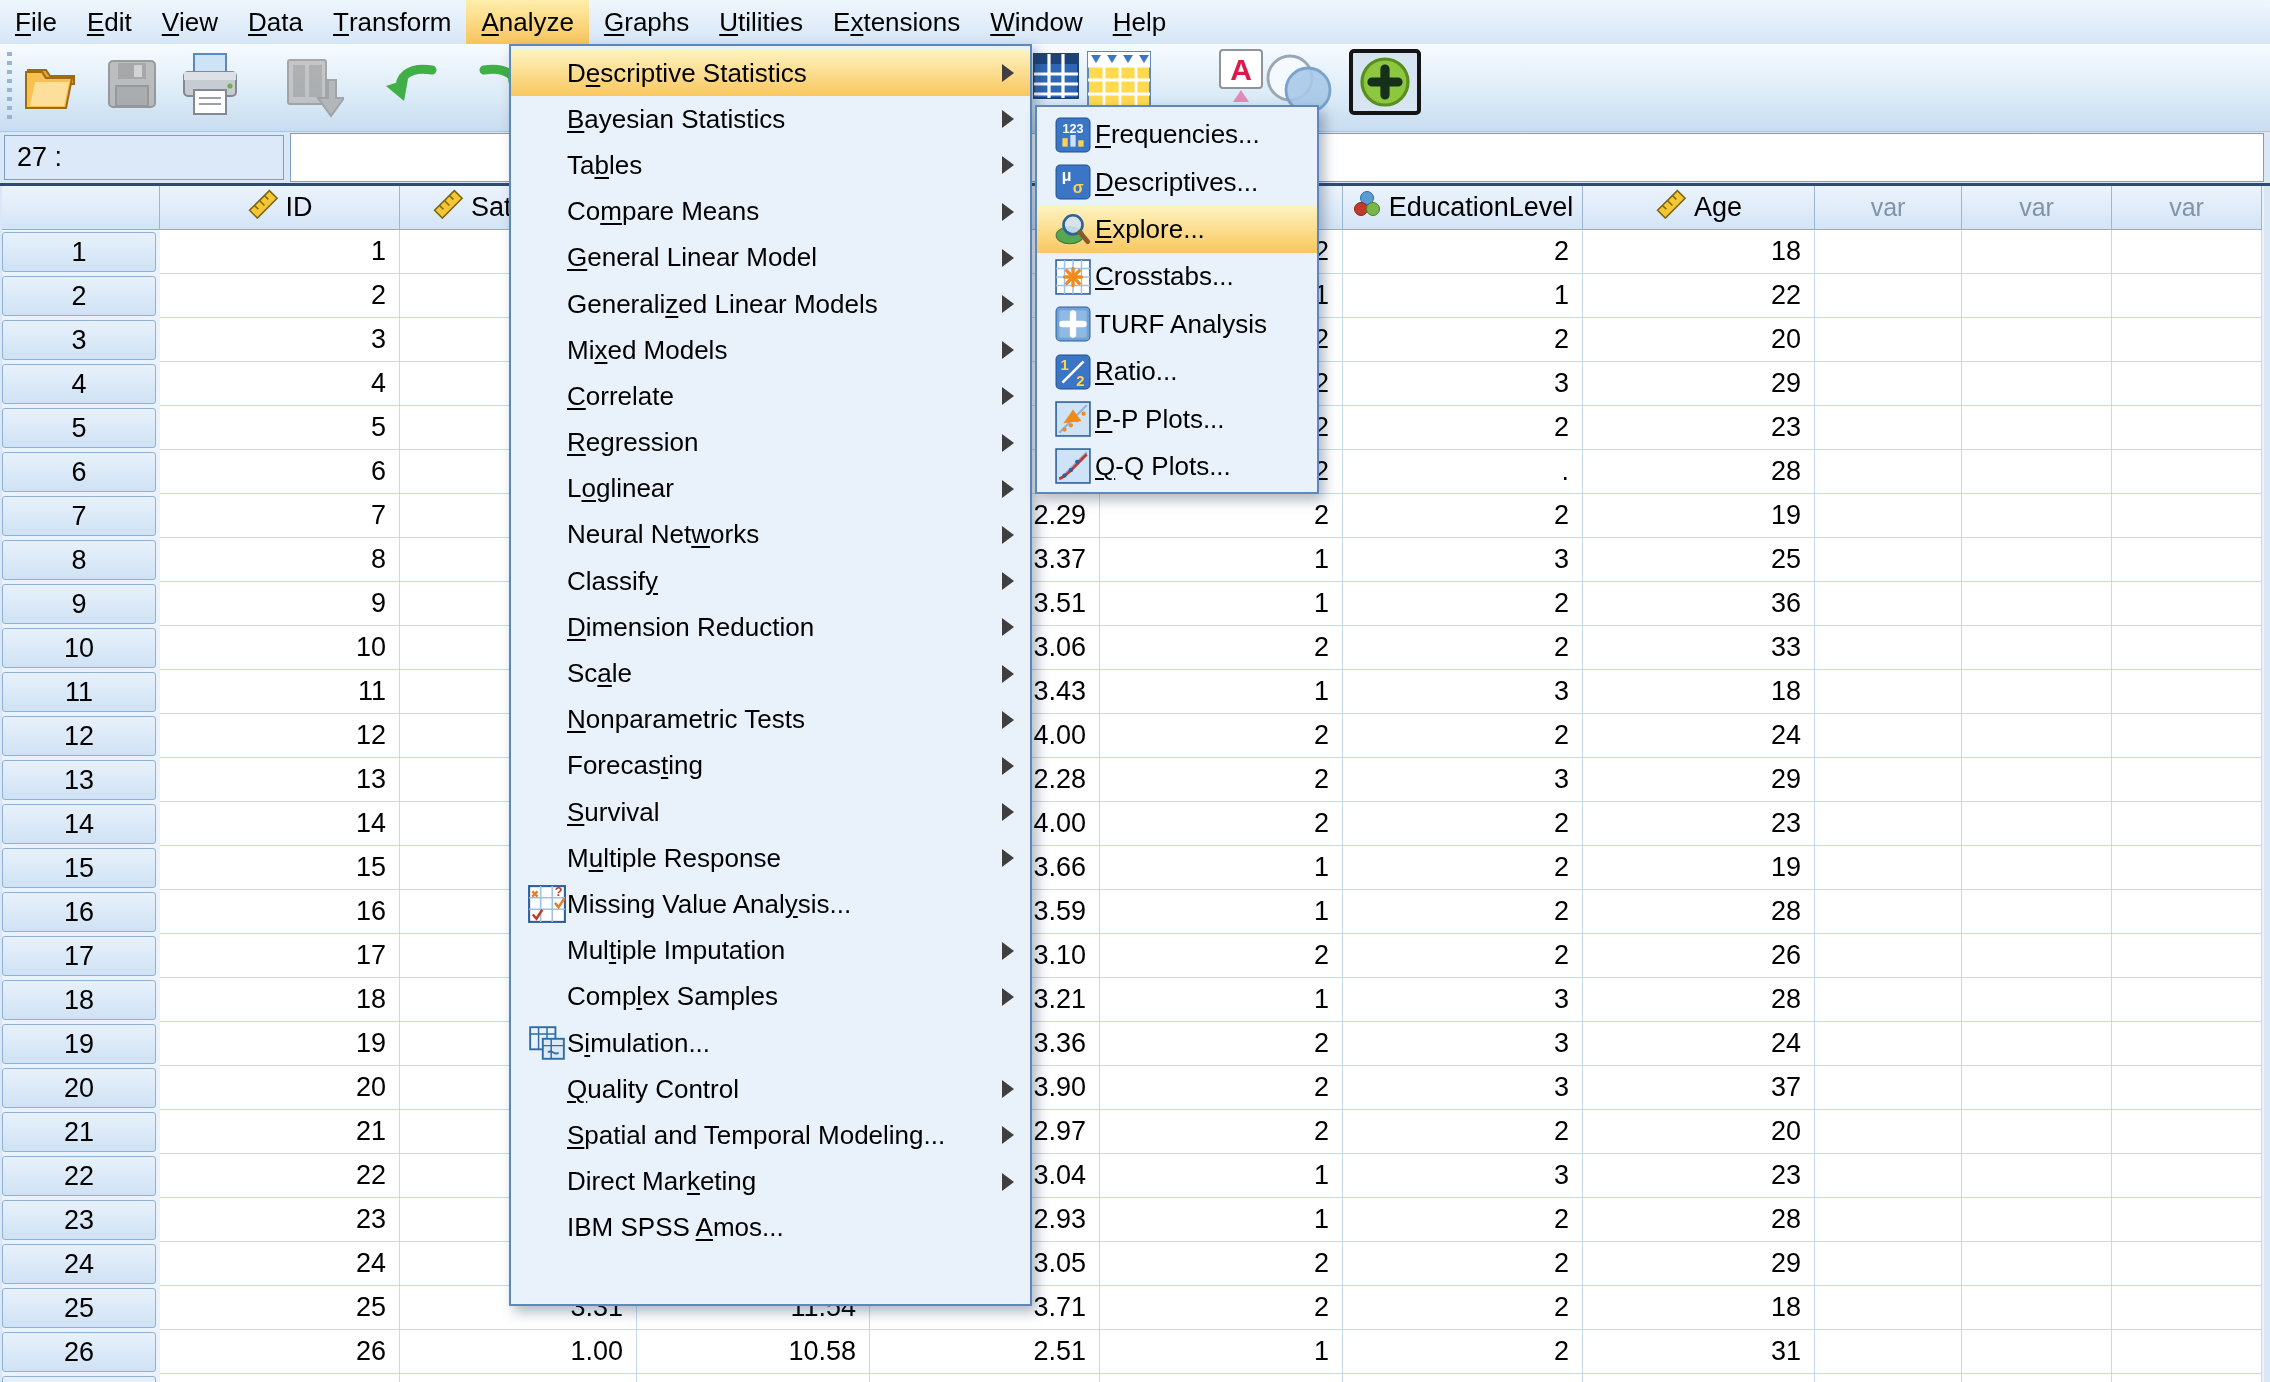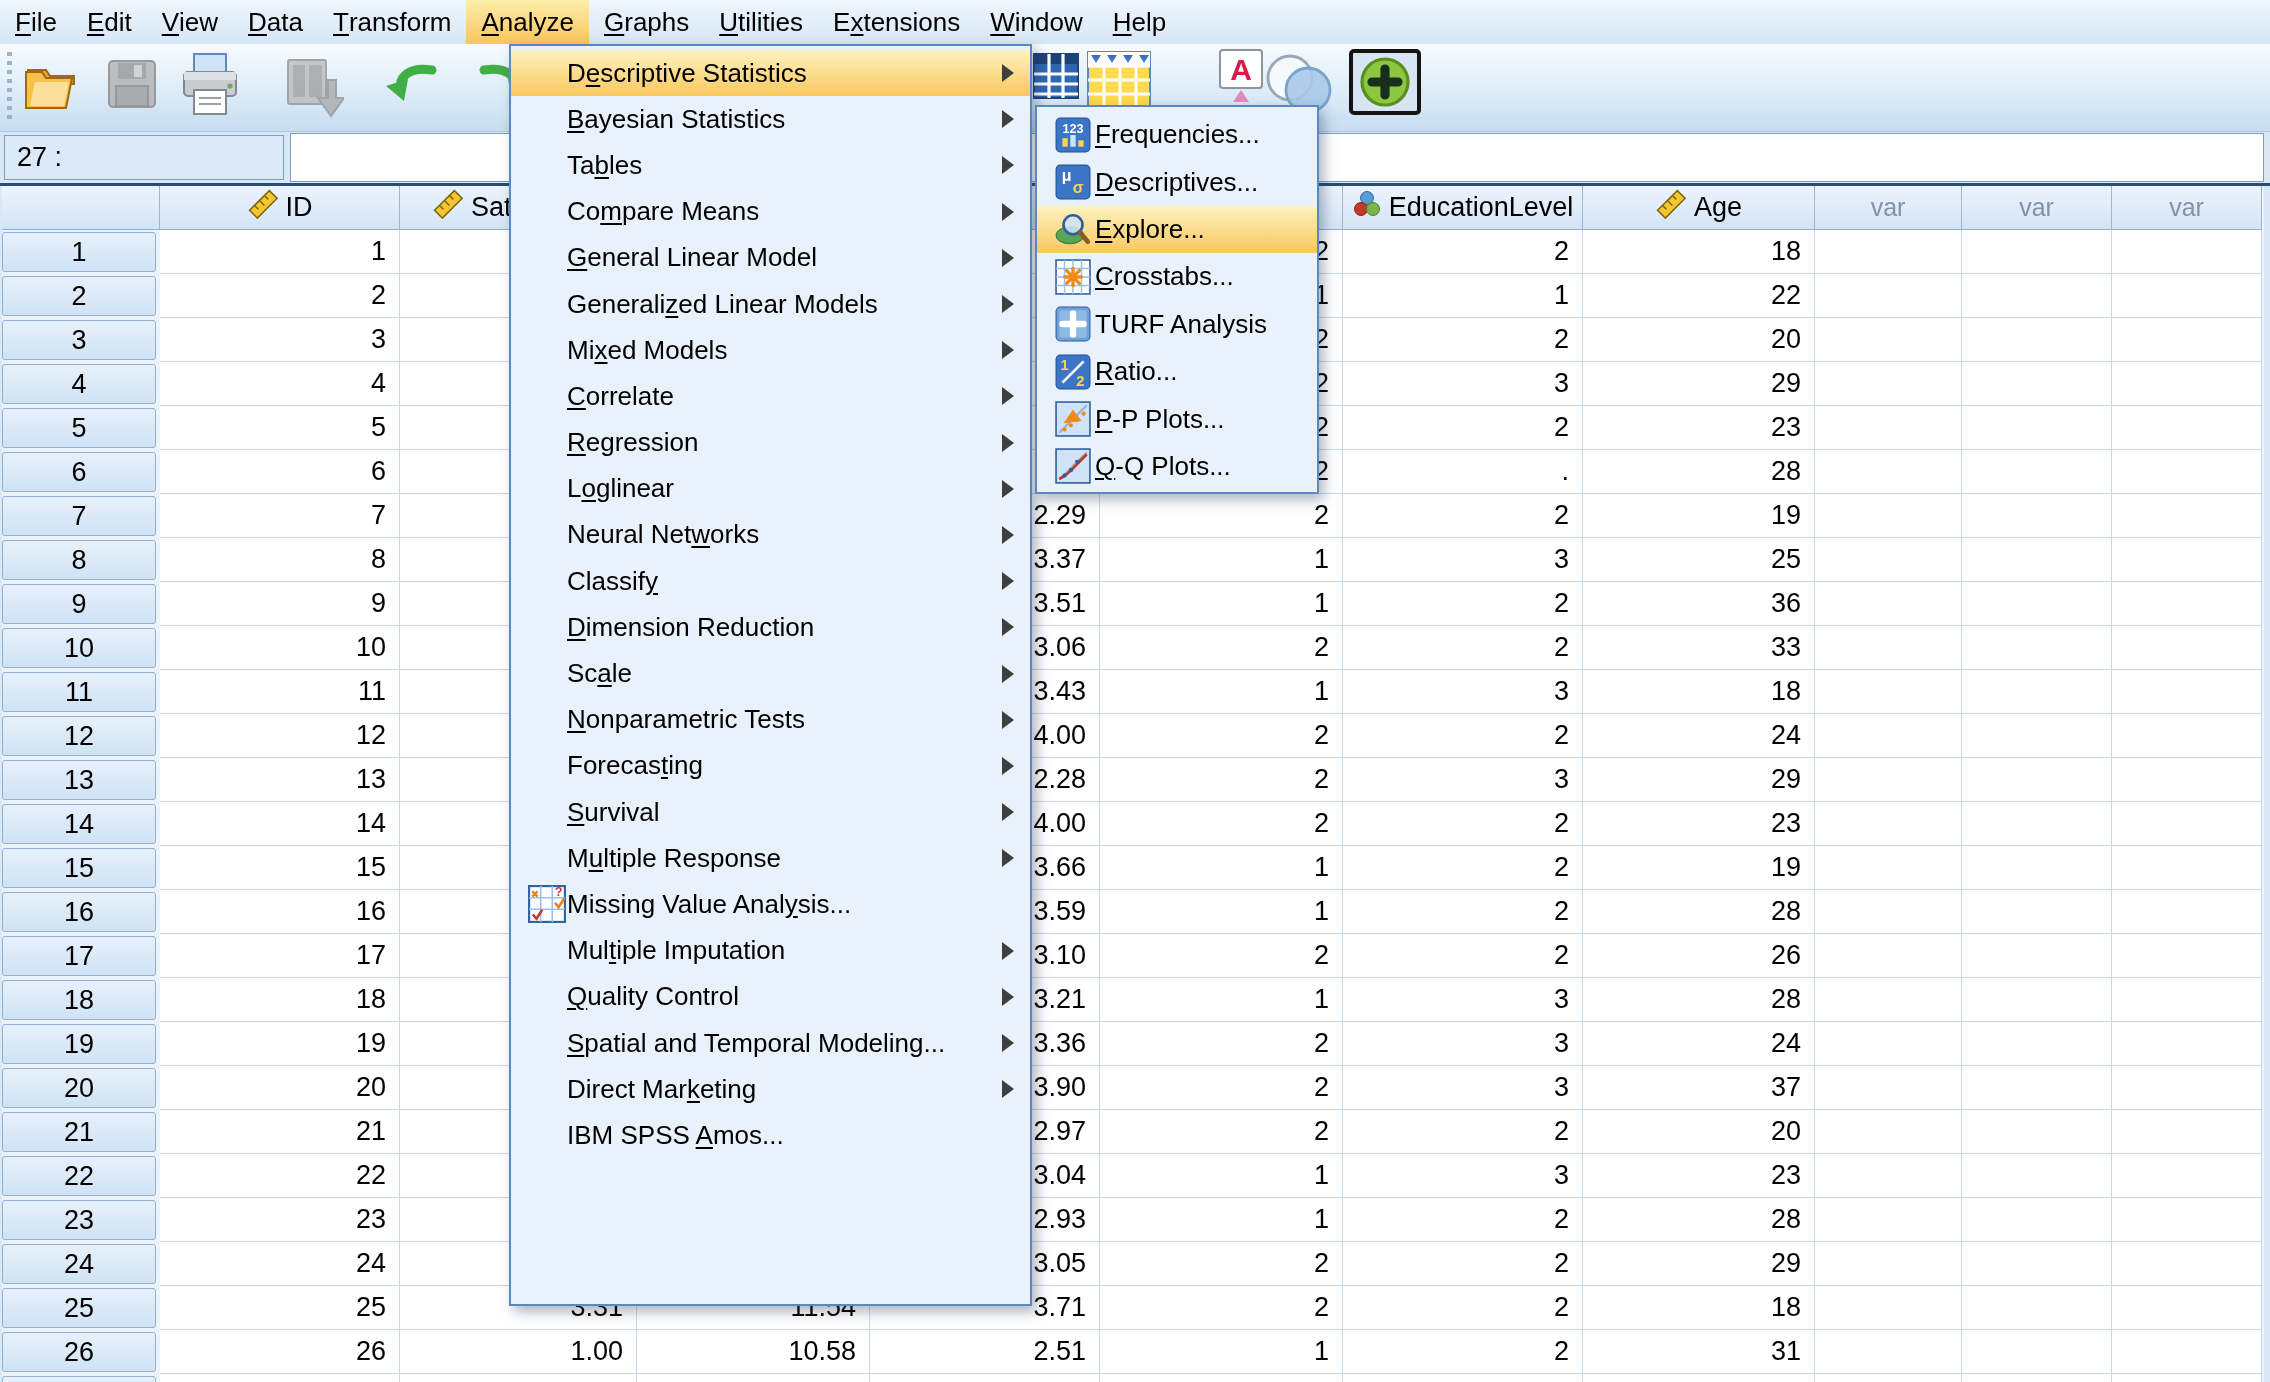--- a/index.html
+++ b/index.html
@@ -676,20 +676,36 @@
           <path d="M26.5 18l3.5 4 5.5-8.5" stroke="#e67e22" stroke-width="2.4" fill="none"></path>
         </svg>
       </span>
       <span>Missing Value Anal<u>y</u>sis...</span>
     </div>
     <div class="ditem">
       <span>Mul<u>t</u>iple Imputation</span>
       <span class="darrow"></span>
     </div>
     <div class="ditem">
+      <span>Comp<u>l</u>ex Samples</span>
+      <span class="darrow"></span>
+    </div>
+    <div class="ditem">
+      <span class="micon">
+        <svg width="40" height="40" viewBox="0 0 38 38">
+          <rect x="3" y="4" width="24" height="21" fill="#eaf2fb" stroke="#2e6da4" stroke-width="1.8"></rect>
+          <path d="M3 10.5h24M11 4v21M19 4v21" stroke="#2e6da4" stroke-width="1.4"></path>
+          <rect x="15" y="15" width="20" height="19" fill="#dfe9f5" stroke="#2e6da4" stroke-width="1.8"></rect>
+          <path d="M15 21.5h20M23 15v19" stroke="#2e6da4" stroke-width="1.4"></path>
+          <path d="M20 28c3-4 7 4 10 0" stroke="#2e6da4" stroke-width="1.8" fill="none"></path>
+        </svg>
+      </span>
+      <span>S<u>i</u>mulation...</span>
+    </div>
+    <div class="ditem">
       <span><u>Q</u>uality Control</span>
       <span class="darrow"></span>
     </div>
     <div class="ditem">
       <span><u>S</u>patial and Temporal Modeling...</span>
       <span class="darrow"></span>
     </div>
     <div class="ditem">
       <span>Direct Mar<u>k</u>eting</span>
       <span class="darrow"></span>

